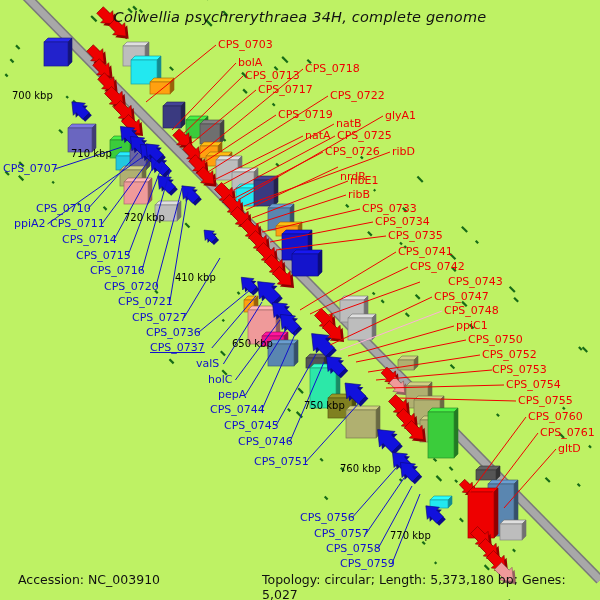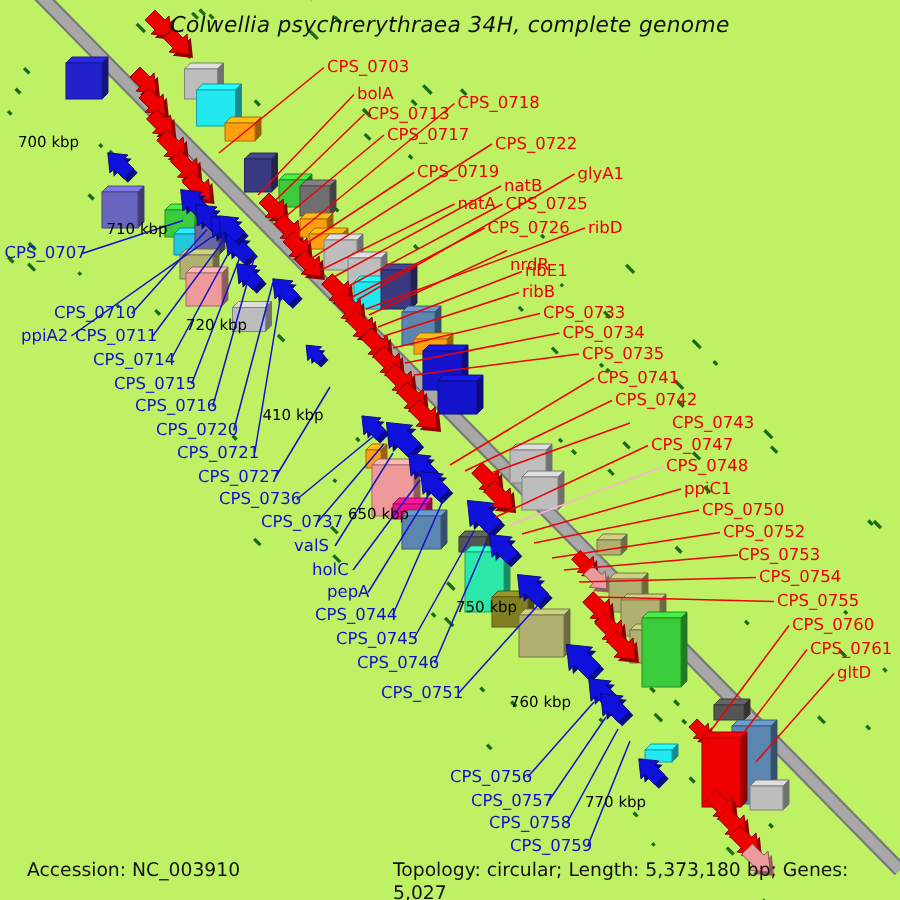--- a/index.html
+++ b/index.html
@@ -652,21 +652,21 @@
       <div class="lbl blue" style="left: 36px; top: 203px;">CPS_0710</div>
       <div class="lbl blue" style="left: 14px; top: 218px;">ppiA2</div>
       <div class="lbl blue" style="left: 50px; top: 218px;">CPS_0711</div>
       <div class="lbl blue" style="left: 62px; top: 234px;">CPS_0714</div>
       <div class="lbl blue" style="left: 76px; top: 250px;">CPS_0715</div>
       <div class="lbl blue" style="left: 90px; top: 265px;">CPS_0716</div>
       <div class="lbl blue" style="left: 104px; top: 281px;">CPS_0720</div>
       <div class="lbl blue" style="left: 118px; top: 296px;">CPS_0721</div>
       <div class="lbl blue" style="left: 132px; top: 312px;">CPS_0727</div>
       <div class="lbl blue" style="left: 146px; top: 327px;">CPS_0736</div>
-      <div class="lbl blue" style="left: 174px; top: 342px;">CPS_0737</div>
+      <div class="lbl blue" style="left: 150px; top: 342px; text-decoration: underline;">CPS_0737</div>
       <div class="lbl blue" style="left: 196px; top: 358px;">valS</div>
       <div class="lbl blue" style="left: 208px; top: 374px;">holC</div>
       <div class="lbl blue" style="left: 218px; top: 389px;">pepA</div>
       <div class="lbl blue" style="left: 210px; top: 404px;">CPS_0744</div>
       <div class="lbl blue" style="left: 224px; top: 420px;">CPS_0745</div>
       <div class="lbl blue" style="left: 238px; top: 436px;">CPS_0746</div>
       <div class="lbl blue" style="left: 254px; top: 456px;">CPS_0751</div>
       <div class="lbl blue" style="left: 300px; top: 512px;">CPS_0756</div>
       <div class="lbl blue" style="left: 314px; top: 528px;">CPS_0757</div>
       <div class="lbl blue" style="left: 326px; top: 543px;">CPS_0758</div>

